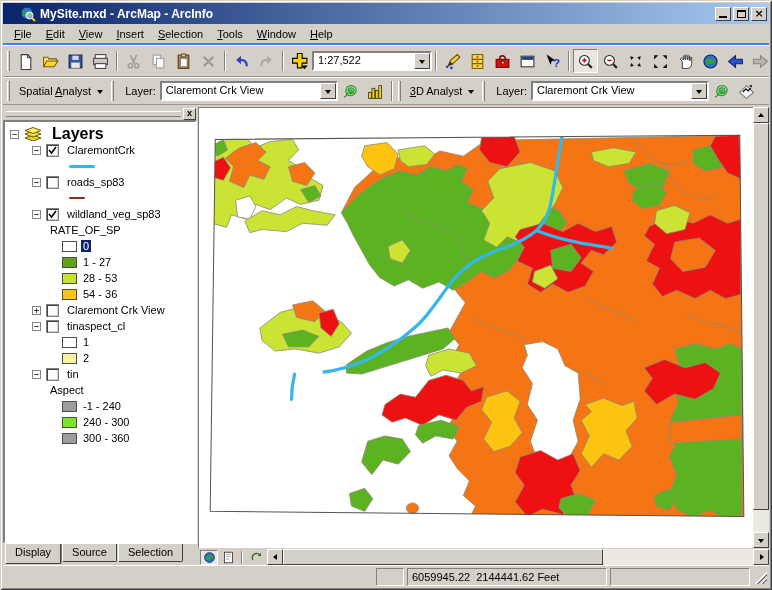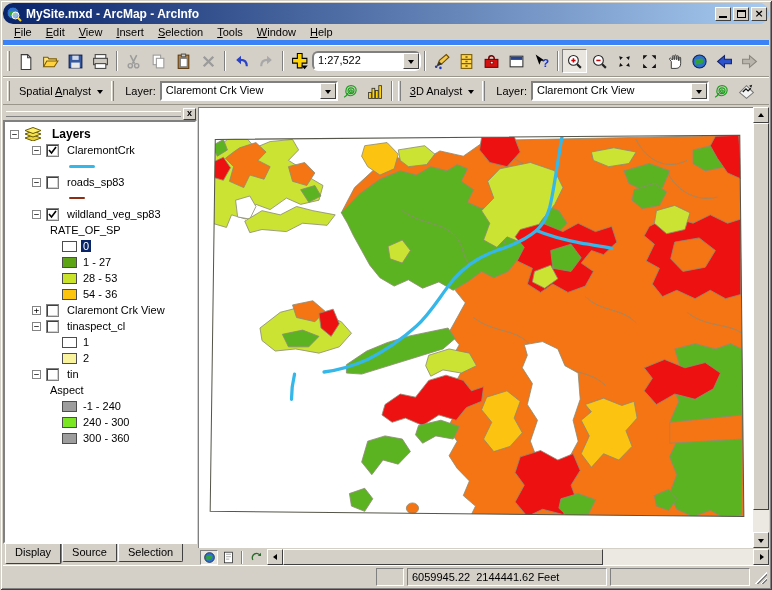--- a/index.html
+++ b/index.html
@@ -4,45 +4,45 @@
 <style>
   html,body{margin:0;padding:0;background:#808080;}
   *{box-sizing:border-box;}
   .win{
     width:772px;height:590px;background:#d4d0c8;position:relative;overflow:hidden;
     font-family:"Liberation Sans", sans-serif;font-size:11px;color:#000;
     box-shadow: inset 1px 1px #d4d0c8, inset -1px -1px #404040, inset 2px 2px #fff, inset -2px -2px #808080;
     padding:3px;display:flex;flex-direction:column;
   }
   
-  .titlebar{height:21px;background:linear-gradient(90deg,#0a246a,#a6caf0);display:flex;align-items:center;padding:0 2px 0 3px;flex:none;border-radius:10px;}
+  .titlebar{height:21px;background:linear-gradient(90deg,#0a246a,#a6caf0);display:flex;align-items:center;padding:0 2px 0 17px;flex:none;}
   .app-icon{width:16px;height:16px;margin-right:4px;flex:none;}
   .title-text{color:#fff;font-weight:bold;font-size:12px;flex:1;white-space:nowrap;overflow:hidden;}
   .winbtns{display:flex;gap:2px;}
   .wbtn{width:16px;height:14px;background:#d4d0c8;border:1px solid;border-color:#fff #404040 #404040 #fff;display:flex;align-items:center;justify-content:center;padding:0;font-size:9px;line-height:9px;font-family:"DejaVu Sans",sans-serif;}
   .glyph-min{width:8px;height:2px;background:#000;margin-top:7px;}
   .glyph-max{width:9px;height:8px;border:1px solid #000;border-top:2px solid #000;}
   .glyph-x{font-size:11px;font-weight:bold;line-height:10px;}
   
-  .menubar{height:21px;display:flex;align-items:center;padding-left:4px;flex:none;border-bottom:5px solid #3b82f6;}
+  .menubar{height:21px;display:flex;align-items:center;padding-left:4px;flex:none;border-bottom:2px solid #3b82f6;}
   .menu-item{padding:2px 7px;cursor:default;}
   
   .tbrow{display:flex;align-items:center;flex:none;border-top:1px solid #fff;border-bottom:1px solid #9a968c;padding:2px 2px;}
   .tb1{height:32px;}
   .tb2{height:28px;}
   .grip{width:3px;height:20px;border-left:1px solid #fff;border-right:1px solid #808080;margin:0 3px 0 2px;flex:none;}
   .sep{width:2px;height:20px;border-left:1px solid #808080;border-right:1px solid #fff;margin:0 3px;flex:none;}
   .tbtn{width:25px;height:24px;border:1px solid transparent;display:flex;align-items:center;justify-content:center;flex:none;background:transparent;padding:0;}
   .tbtn.pressed{border-color:#808080 #fff #fff #808080;background:#e9e6df;}
   .tbtn svg{display:block;}
   .combo{height:20px;background:#fff;border:2px solid;border-color:#808080 #fff #fff #808080;display:flex;align-items:stretch;flex:none;}
   .combo .val{flex:1;padding:1px 4px 0 4px;white-space:nowrap;overflow:hidden;}
   .combo .drop{width:16px;background:#d4d0c8;border:1px solid;border-color:#fff #404040 #404040 #fff;display:flex;align-items:center;justify-content:center;flex:none;}
   .drop .arr{width:0;height:0;border:3.5px solid transparent;border-top:4.5px solid #000;margin-top:4px;}
-  .scale-combo{width:109px;border-radius:6px;}
+  .scale-combo{width:120px;}
   .layer-combo{width:178px;}
   .menu-btn{display:flex;align-items:center;gap:6px;padding:3px 6px;flex:none;white-space:nowrap;}
   .menu-btn .arr{width:0;height:0;border:3.5px solid transparent;border-top:4.5px solid #000;margin-top:4px;}
   .tb-label{margin:0 4px 0 8px;flex:none;}
   
   .main{flex:1;display:flex;min-height:0;padding-top:2px;}
   
   .toc{width:194px;flex:none;display:flex;flex-direction:column;margin-right:1px;}
   .toc-head{height:13px;flex:none;display:flex;align-items:center;padding:0 1px;}
   .toc-grip{flex:1;height:6px;border-top:1px solid #fff;border-bottom:1px solid #808080;margin:0 2px;}
@@ -50,21 +50,21 @@
   .toc-tree{flex:1;background:#fff;border:2px solid;border-color:#808080 #fff #fff #808080;overflow:hidden;padding-top:4px;}
   .toc-row{height:16px;display:flex;align-items:center;white-space:nowrap;}
   .r-root{padding-left:5px;}
   .r-layer{padding-left:27px;}
   .r-sym{padding-left:64px;}
   .r-sw{padding-left:57px;}
   .r-txt{padding-left:43px;}
   .expander{width:9px;height:9px;border:1px solid #848484;background:#fff;font-size:9px;line-height:7px;text-align:center;flex:none;margin-right:5px;font-family:"DejaVu Sans Mono",monospace;}
   .cbx{width:13px;height:13px;background:#fff;border:1px solid #808080;box-shadow:inset 1px 1px #404040, inset -1px -1px #d4d0c8;flex:none;margin-right:6px;display:flex;align-items:center;justify-content:center;}
   .lbl{padding:0 2px;}
-  .lbl.b{font-weight:bold;font-size:12px;}
+  .lbl.b{font-weight:bold;font-size:16px;}
   .lbl.sel{background:#0a246a;color:#fff;}
   .swatch{width:15px;height:11px;border:1px solid #4d4d4d;flex:none;margin-right:4px;}
   .linesym{flex:none;border-radius:2px;}
   .layers-ico{flex:none;margin-right:6px;width:20px;height:14px;}
   .toc-tabs{height:21px;flex:none;display:flex;align-items:flex-start;padding-left:2px;background:#d4d0c8;}
   .tab{background:#d4d0c8;border:1px solid;border-color:#d4d0c8 #404040 #404040 #fff;border-top:none;border-radius:0 0 2px 2px;padding:2px 9px 3px 9px;margin-right:1px;position:relative;}
   .tab.active{z-index:2;padding-bottom:5px;border-color:#d4d0c8 #404040 #404040 #fff;box-shadow:1px 0 #808080;}
   
   .mapside{flex:1;display:flex;flex-direction:column;min-width:0;}
   .maprow{flex:1;display:flex;min-height:0;}

